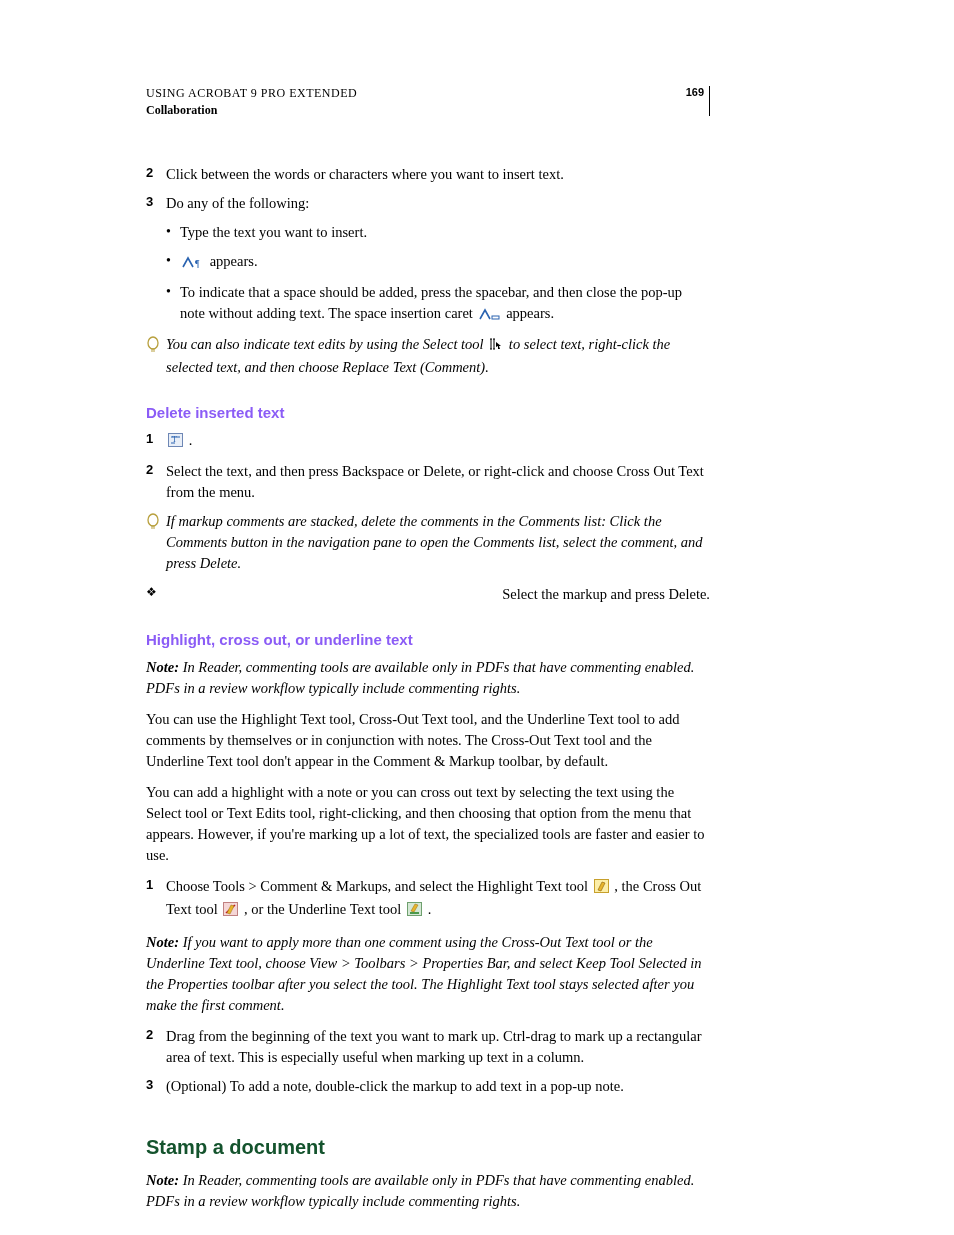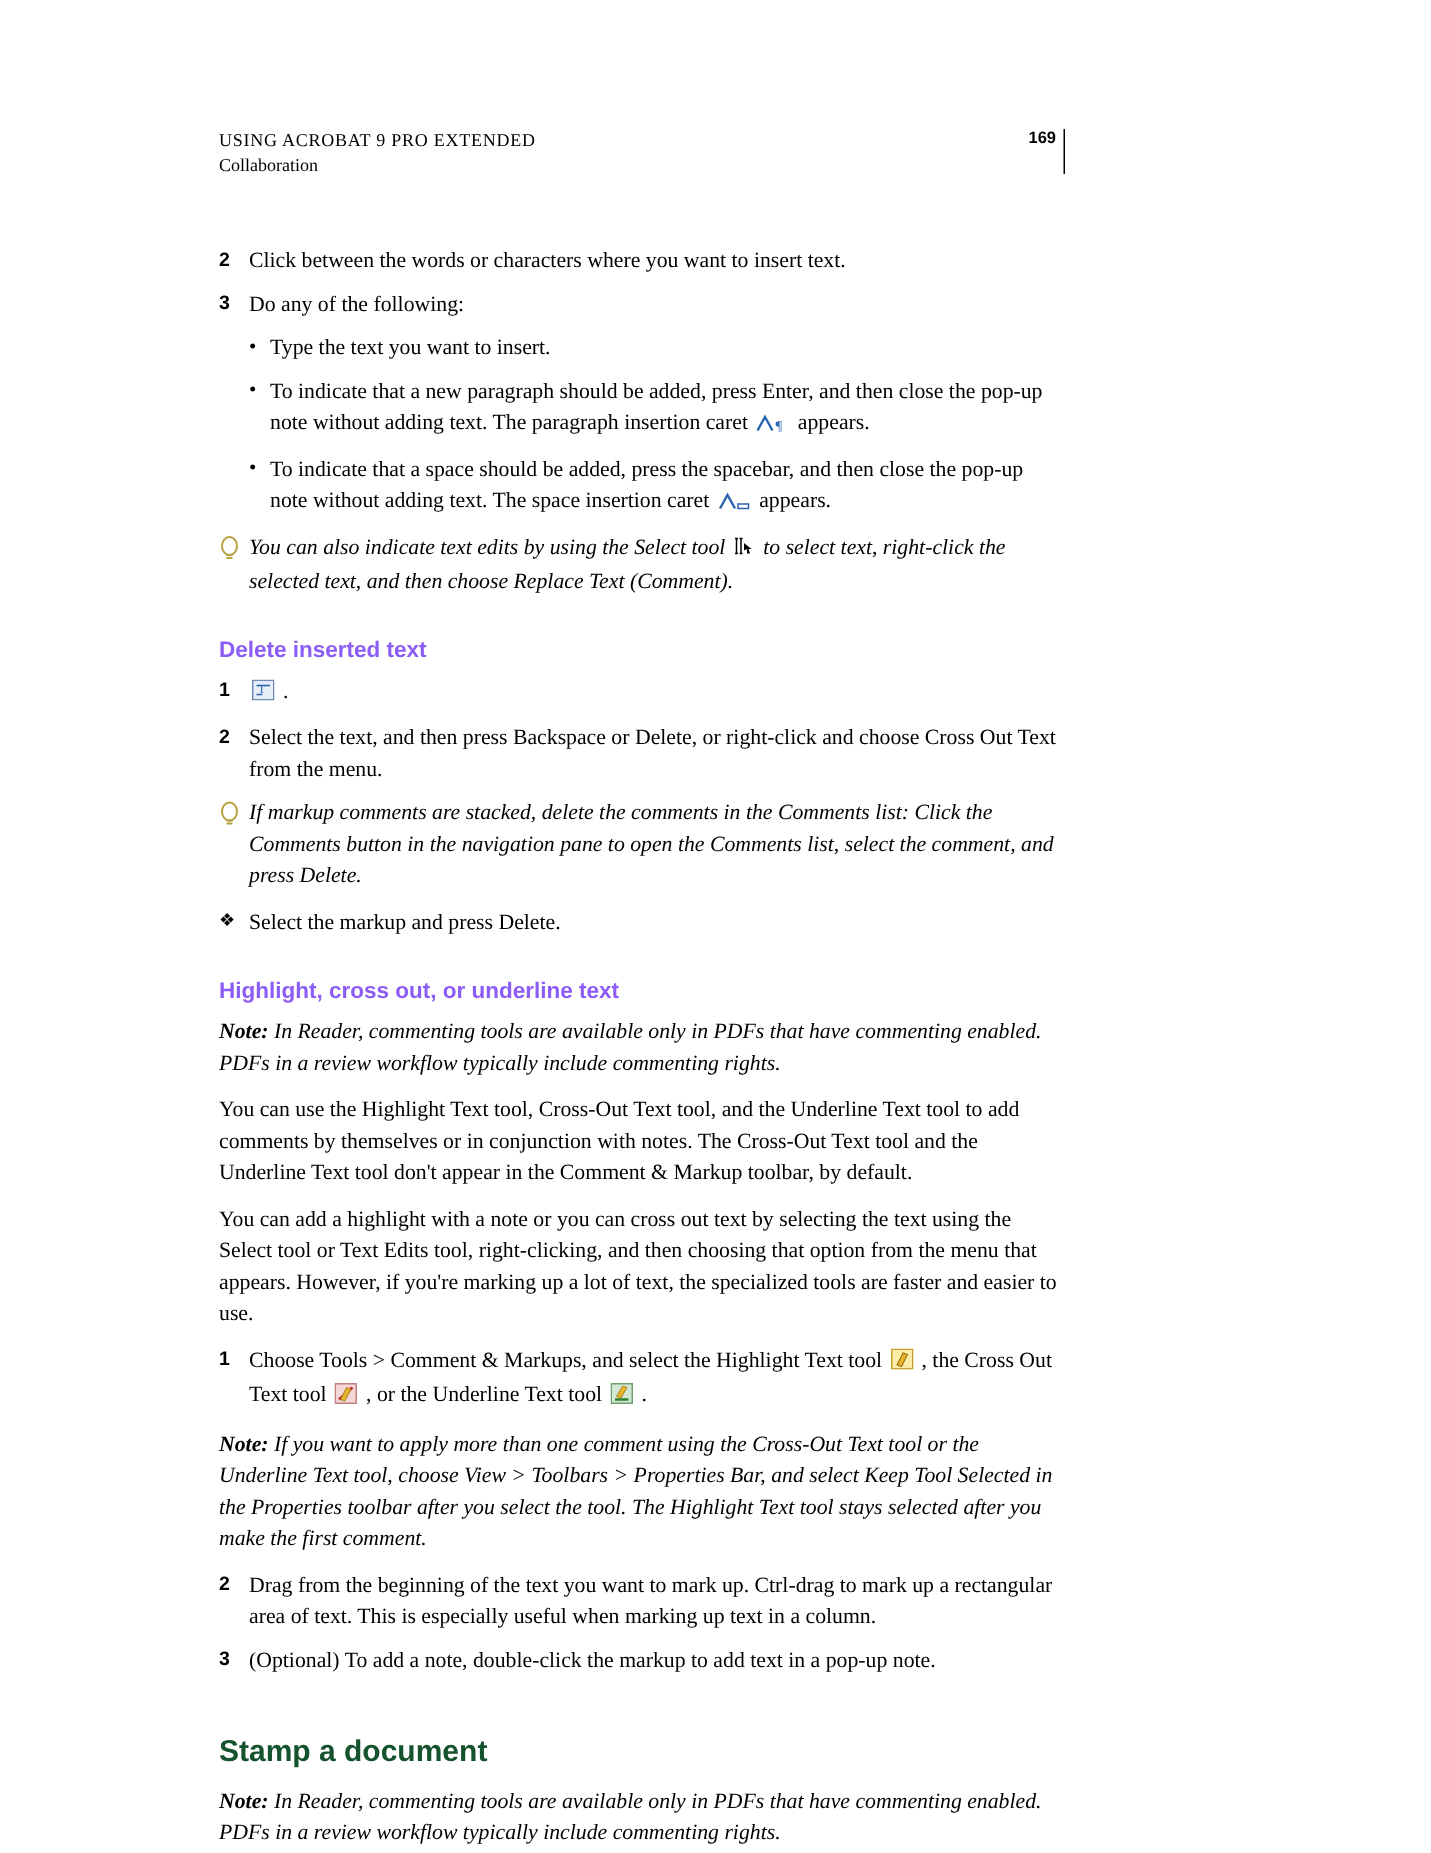--- a/index.html
+++ b/index.html
@@ -27,21 +27,21 @@
   .header {
     position: relative;
     margin-bottom: 46px;
   }
   .header-title {
     font-size: 12px;
     letter-spacing: 0.5px;
   }
   .header-subtitle {
     font-size: 12px;
-    font-weight: normal;
+    font-weight: bold;
     margin-top: 2px;
   }
   .page-num {
     position: absolute;
     right: -0px;
     top: 0;
     font-family: Arial, Helvetica, sans-serif;
     font-size: 11px;
     font-weight: bold;
     padding-right: 6px;
@@ -81,20 +81,21 @@
     display: flex;
     margin-bottom: 8px;
   }
   .diamond-item .marker {
     width: 20px;
     flex-shrink: 0;
     font-size: 12px;
   }
   .diamond-item .text {
     flex: 1;
+    text-align: right;
   }
   .tip {
     display: flex;
     margin: 6px 0 18px 0;
     font-style: italic;
     font-family: Liberation Serif, serif;
   }
   .tip .bulb {
     width: 20px;
     flex-shrink: 0;
@@ -170,21 +171,20 @@
     </div>
 
     <div class="bullet-item">
       <div class="marker">•</div>
       <div class="text">Type the text you want to insert.</div>
     </div>
 
     <div class="bullet-item">
       <div class="marker">•</div>
       <div class="text">
-        <span>To indicate that a new paragraph should be added, press Enter, and then close the pop-up note without adding text. The paragraph insertion caret </span>
         <span class="inline-icon">
           <svg width="22" height="12">
               <path d="M1 11 L6 2 L11 11" fill="none" stroke="#2a63b0" stroke-width="1.6"></path>
               <text x="13" y="11" font-size="10" fill="#2a63b0" font-family="serif">¶</text>
             </svg>
         </span>
         <span> appears.</span>
       </div>
     </div>
 

